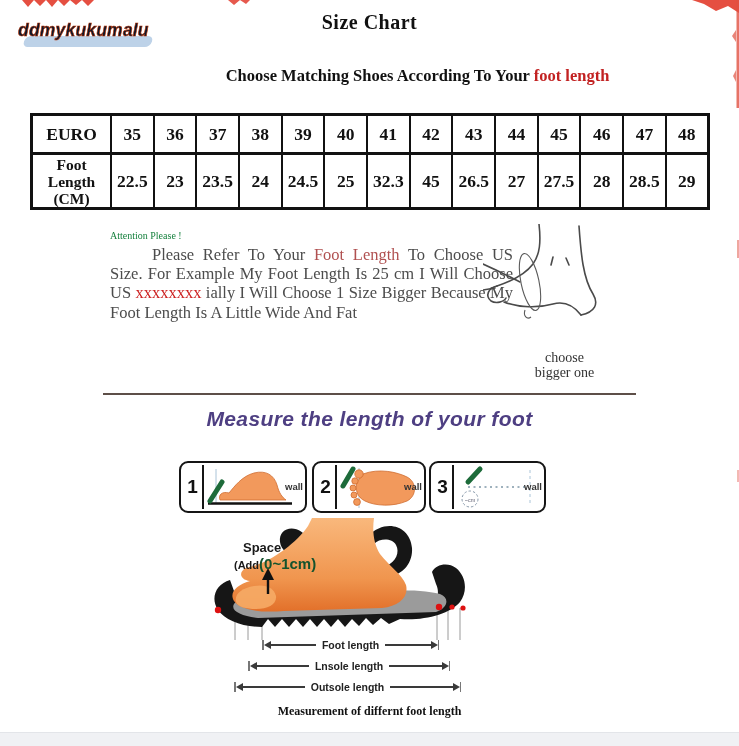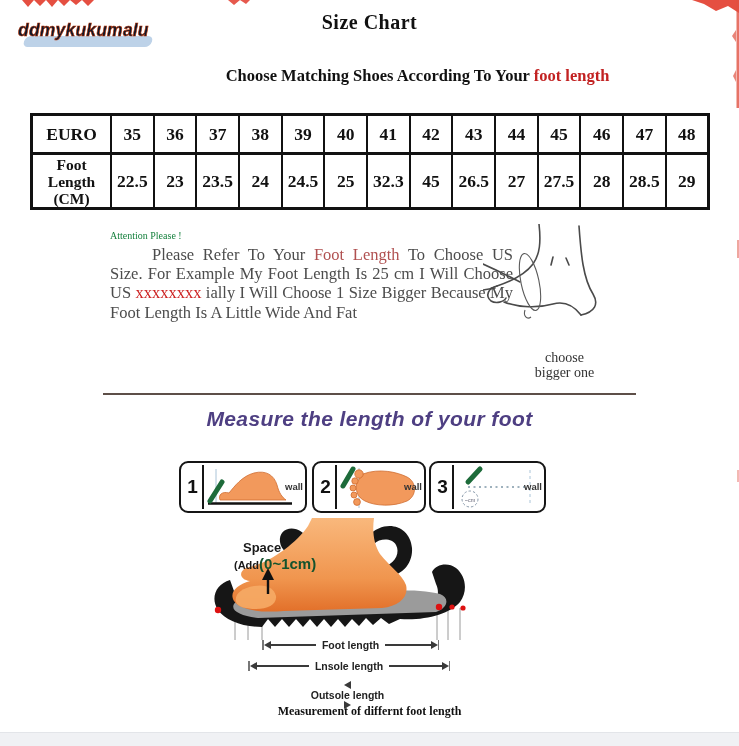--- a/index.html
+++ b/index.html
@@ -54,21 +54,21 @@
   
   .arrow-row{position:absolute;display:flex;align-items:center;height:12px;z-index:3;}
   .aline{flex:1;height:1.6px;background:#3a3a3a;}
   .alabel{font-family:"Liberation Sans",sans-serif;font-size:10.5px;font-weight:bold;color:#222;padding:0 6px;white-space:nowrap;}
   .ah{width:0;height:0;border-top:4px solid transparent;border-bottom:4px solid transparent;}
   .ah.l{border-right:7px solid #3a3a3a;}
   .ah.r{border-left:7px solid #3a3a3a;}
   .endbar{width:1.5px;height:10px;background:#777;}
   #arrow-foot{left:262px;top:639px;width:177px;}
   #arrow-insole{left:248px;top:660px;width:202px;}
-  #arrow-outsole{left:234px;top:681px;width:227px;flex-direction:column;}
+  #arrow-outsole{left:234px;top:681px;width:227px;}
   
   #bottom-caption{left:0;top:704px;width:100%;text-align:center;font-size:12px;font-weight:bold;}
   #bottom-band{left:0;bottom:0;width:100%;height:13px;background:#f0f1f4;border-top:1px solid #e3e5e9;}
   svg{display:block;}
 </style>
 </head>
 <body>
 
 <div id="stage">
 

